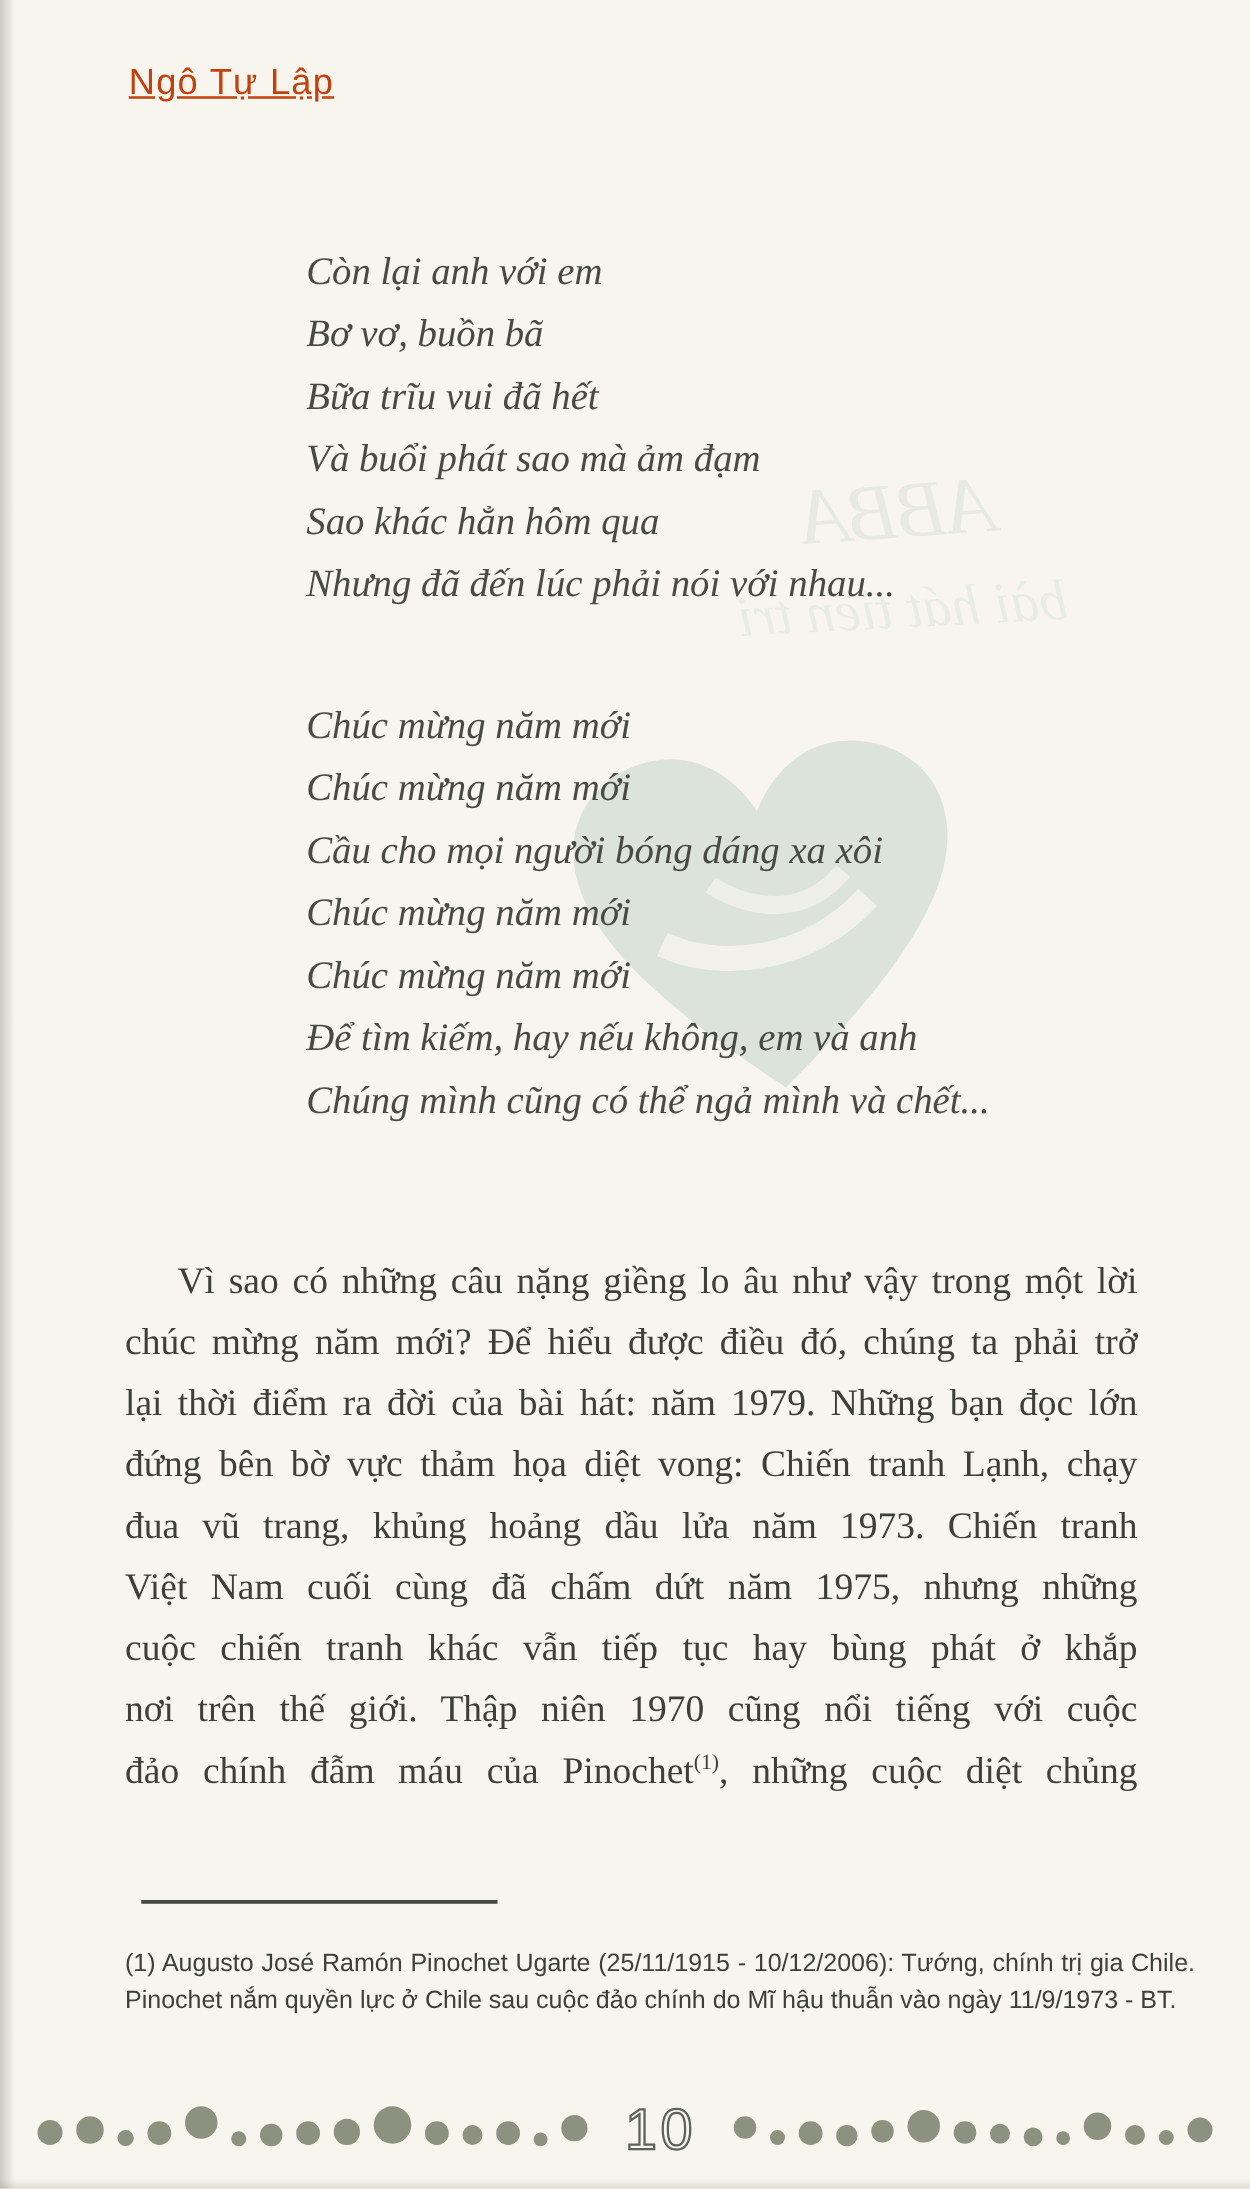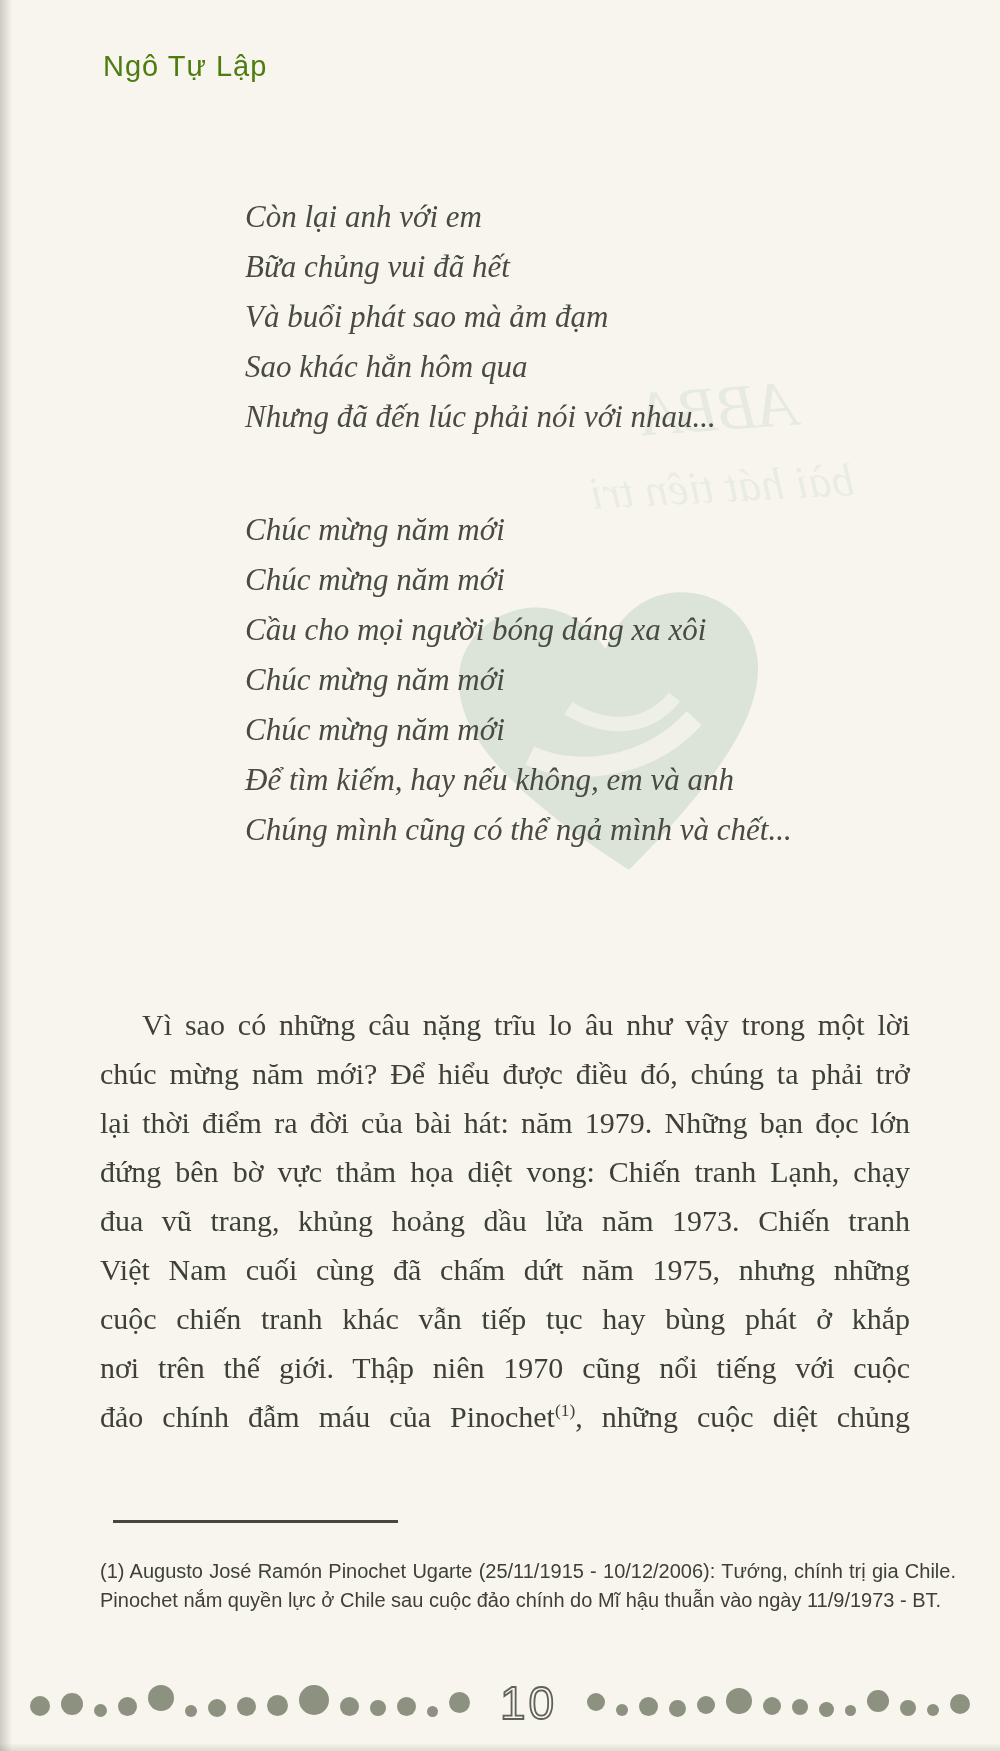--- a/index.html
+++ b/index.html
@@ -18,21 +18,21 @@
     pointer-events: none;
   }
   .scan-edge-bottom {
     position: absolute; left: 0; bottom: 0; width: 100%; height: 8px;
     background: linear-gradient(0deg, rgba(105,105,95,0.18), rgba(105,105,95,0));
     pointer-events: none;
   }
   .author-header {
     position: absolute; left: 103px; top: 50px;
     font-family: "Liberation Sans", "DejaVu Sans", sans-serif;
-    font-size: 29px; letter-spacing: 1px; color: #4d7c0f;
+    font-size: 29px; letter-spacing: 1px; color: #c2410c; text-decoration: underline;
   }
   
   .heart-wm {
     position: absolute; left: 425px; top: 588px; width: 380px; height: 300px;
     opacity: 0.30; transform: rotate(-6deg);
   }
   .ghost {
     position: absolute;
     font-style: italic;
     color: #94b39c;
@@ -99,39 +99,40 @@
   <div class="ghost ghost-2">bài hát tiên tri</div>
   <svg class="heart-wm" viewBox="0 0 120 104" aria-hidden="true">
     <path d="M60 98 C28 72 8 50 8 30 C8 13 22 4 35 4 C46 4 55 11 60 21 C65 11 74 4 85 4 C98 4 112 13 112 30 C112 50 92 72 60 98 Z" fill="#9fc0aa"></path>
     <path d="M30 55 C45 64 70 64 88 48" stroke="#f3f1e8" stroke-width="7" fill="none" opacity="0.85"></path>
     <path d="M45 40 C58 50 72 50 82 40" stroke="#f3f1e8" stroke-width="5" fill="none" opacity="0.7"></path>
   </svg>
 
   <div class="poem">
     <div class="stanza-1">
         <div class="poem-line">Còn lại anh với em</div>
-        <div class="poem-line">Bữa chủng vui đã hết</div>
+        <div class="poem-line">Bơ vơ, buồn bã</div>
+        <div class="poem-line">Bữa trĩu vui đã hết</div>
         <div class="poem-line">Và buổi phát sao mà ảm đạm</div>
         <div class="poem-line">Sao khác hẳn hôm qua</div>
         <div class="poem-line">Nhưng đã đến lúc phải nói với nhau...</div>
       </div>
     <div class="stanza-2">
         <div class="poem-line">Chúc mừng năm mới</div>
         <div class="poem-line">Chúc mừng năm mới</div>
         <div class="poem-line">Cầu cho mọi người bóng dáng xa xôi</div>
         <div class="poem-line">Chúc mừng năm mới</div>
         <div class="poem-line">Chúc mừng năm mới</div>
         <div class="poem-line">Để tìm kiếm, hay nếu không, em và anh</div>
         <div class="poem-line">Chúng mình cũng có thể ngả mình và chết...</div>
       </div>
   </div>
 
   <div class="body-block">
     <div>
-        <div class="body-line">Vì sao có những câu nặng trĩu lo âu như vậy trong một lời</div>
+        <div class="body-line">Vì sao có những câu nặng giềng lo âu như vậy trong một lời</div>
         <div class="body-line">chúc mừng năm mới? Để hiểu được điều đó, chúng ta phải trở</div>
         <div class="body-line">lại thời điểm ra đời của bài hát: năm 1979. Những bạn đọc lớn</div>
         <div class="body-line">đứng bên bờ vực thảm họa diệt vong: Chiến tranh Lạnh, chạy</div>
         <div class="body-line">đua vũ trang, khủng hoảng dầu lửa năm 1973. Chiến tranh</div>
         <div class="body-line">Việt Nam cuối cùng đã chấm dứt năm 1975, nhưng những</div>
         <div class="body-line">cuộc chiến tranh khác vẫn tiếp tục hay bùng phát ở khắp</div>
         <div class="body-line">nơi trên thế giới. Thập niên 1970 cũng nổi tiếng với cuộc</div>
       </div>
     <div class="body-last-line"><span>đảo chính đẫm máu của Pinochet</span><span class="fn-sup">(1)</span><span>, những cuộc diệt chủng</span></div>
   </div>

